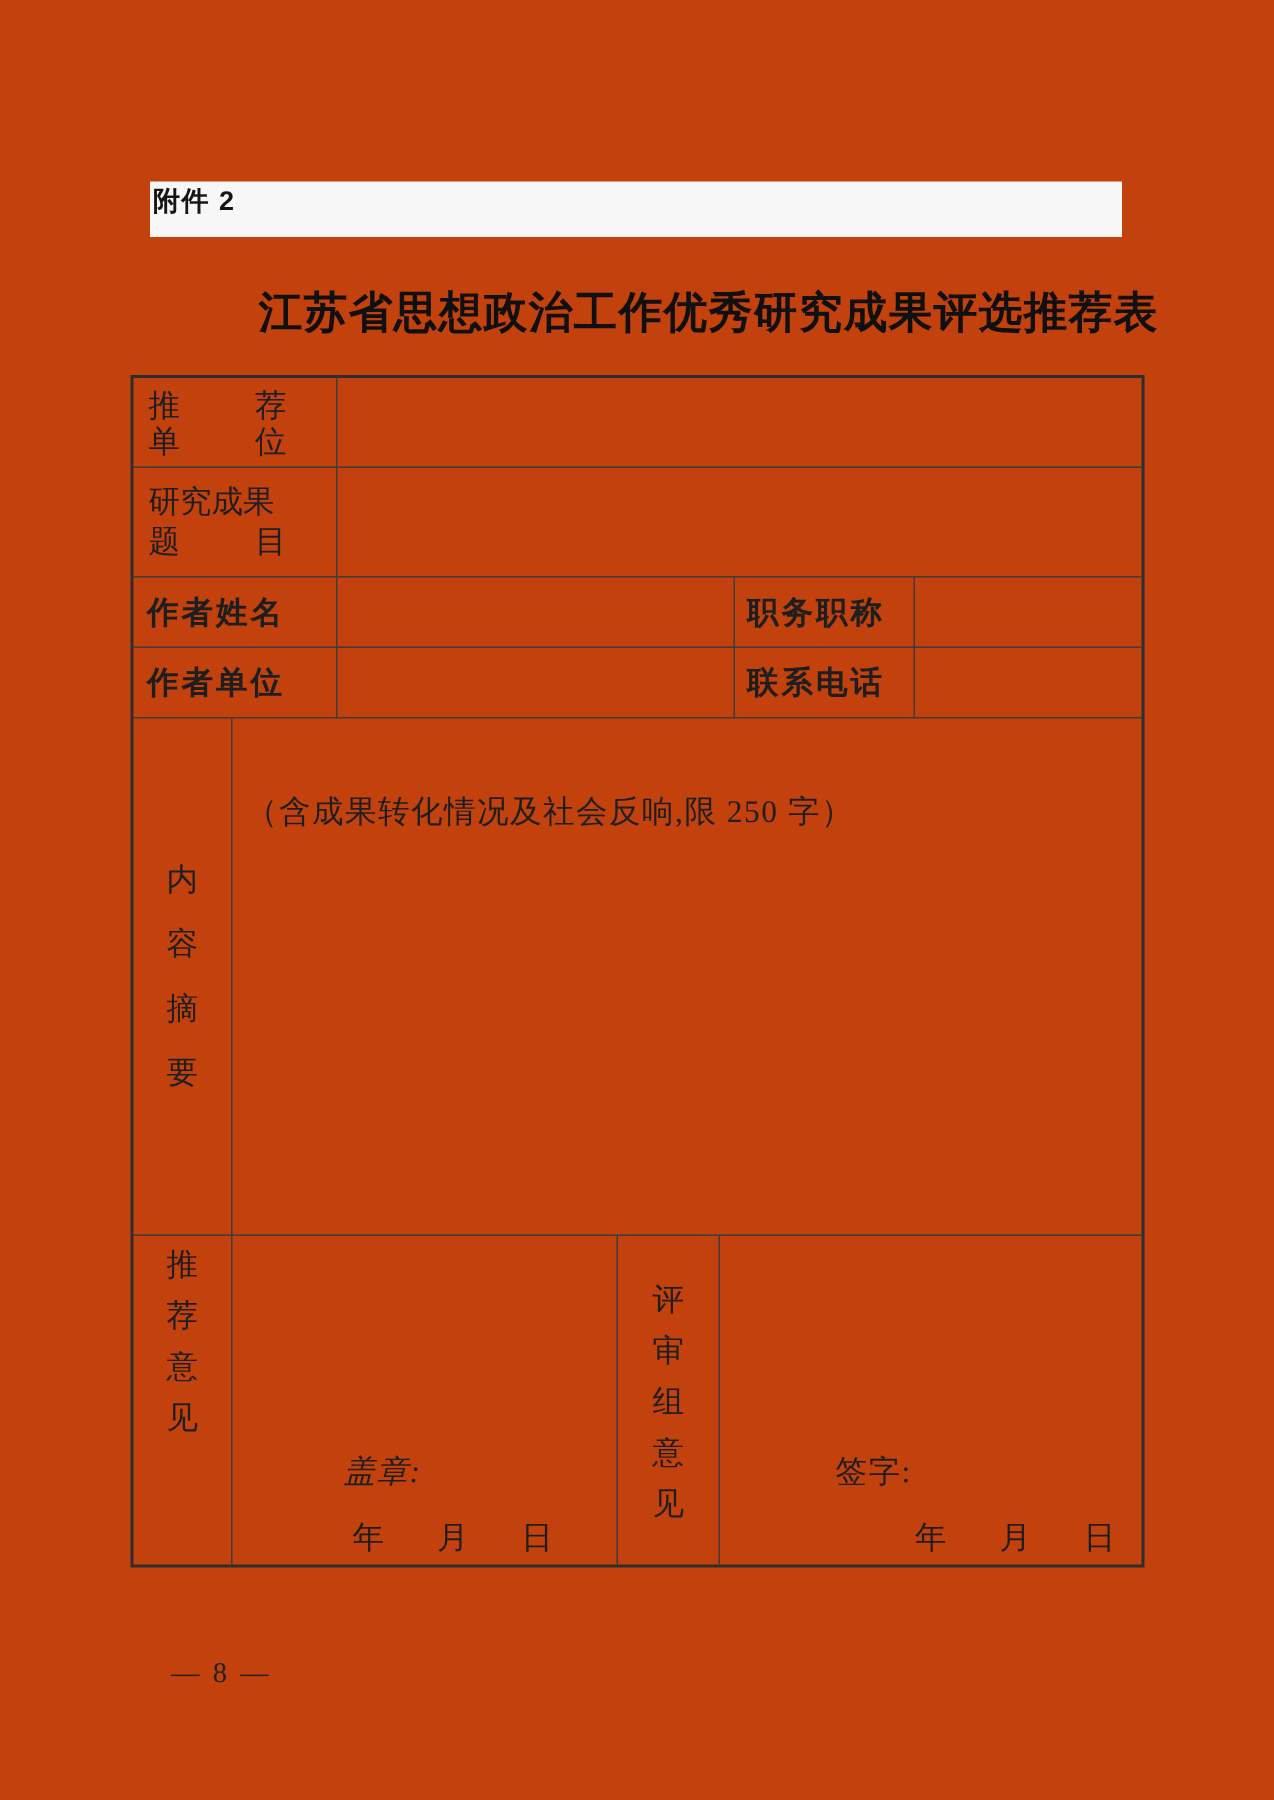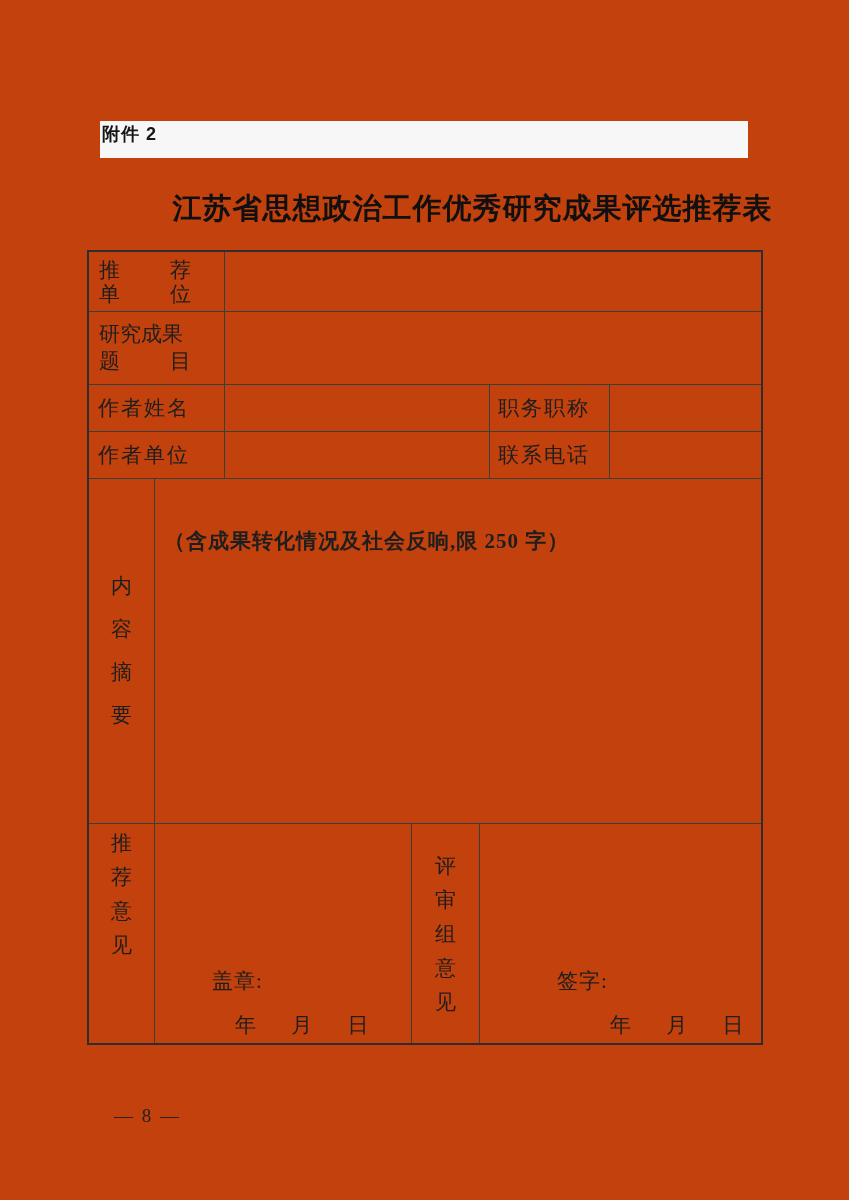--- a/index.html
+++ b/index.html
@@ -76,20 +76,21 @@
   .lbl2b .inner { margin-left: 10px; width: 92px; line-height: 27px; }
   .jline { text-align: justify; text-align-last: justify; }
 
   
   .lbl {
     display: flex;
     align-items: center;
     padding-left: 9px;
     letter-spacing: 2px;
     white-space: nowrap;
+    font-weight: bold;
   }
   .lbl.small-pad { padding-left: 8px; }
 
   
   .vcell { display: flex; justify-content: center; }
   .vtxt {
     width: 23px;
     word-break: break-all;
     text-align: center;
   }
@@ -100,25 +101,24 @@
   .v-review { align-items: center; }
   .v-review .vtxt { line-height: 34px; }
 
   
   .hint {
     position: absolute;
     left: 9px;
     top: 48px;
     letter-spacing: 1px;
     white-space: nowrap;
-    font-weight: bold;
-  }
-
-  
-  .seal-label  { position: absolute; left: 57px;  top: 143px; letter-spacing: 1px; white-space: nowrap; }
+  }
+
+  
+  .seal-label  { position: absolute; left: 74px;  top: 143px; letter-spacing: 1px; white-space: nowrap; font-style: italic; }
   .seal-date   { position: absolute; left: 80px;  top: 187px; word-spacing: 30px; white-space: nowrap; }
   .sign-label  { position: absolute; left: 77px;  top: 143px; letter-spacing: 1px; white-space: nowrap; }
   .sign-date   { position: absolute; left: 130px; top: 187px; word-spacing: 30px; white-space: nowrap; }
 
   
   .footnote {
     position: absolute;
     left: 100px;
     top: 1061px;
     font-size: 20px;

